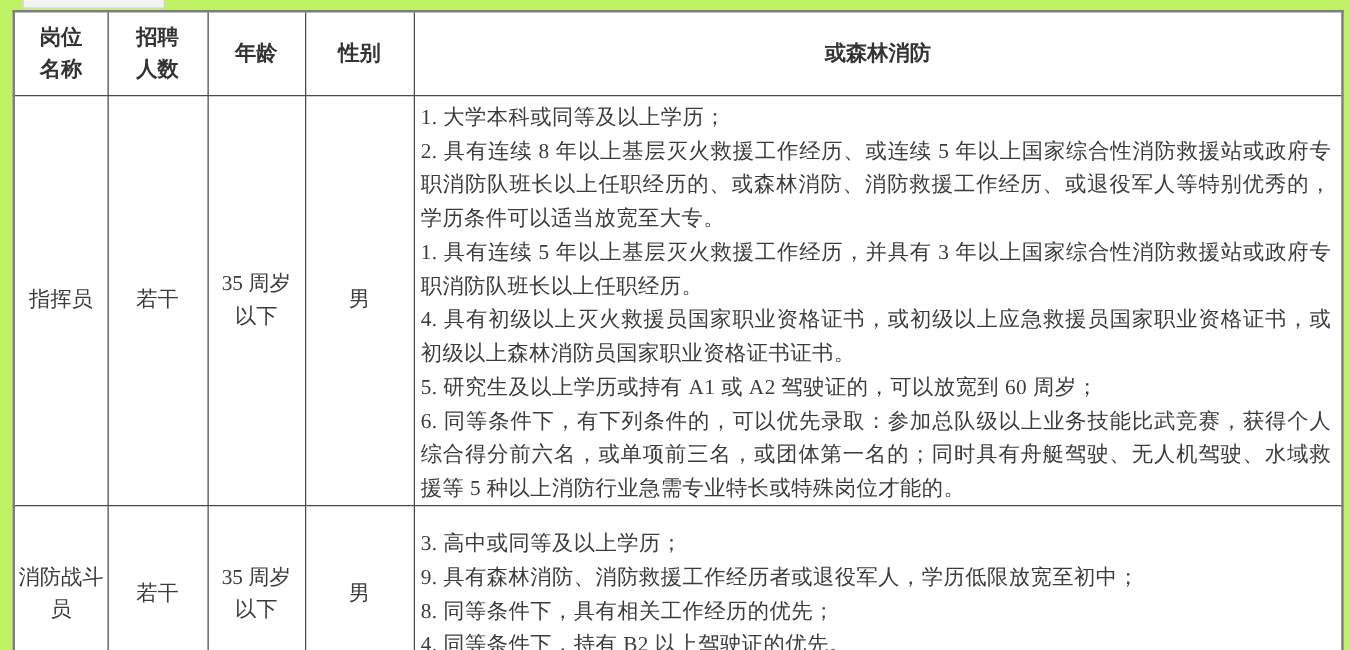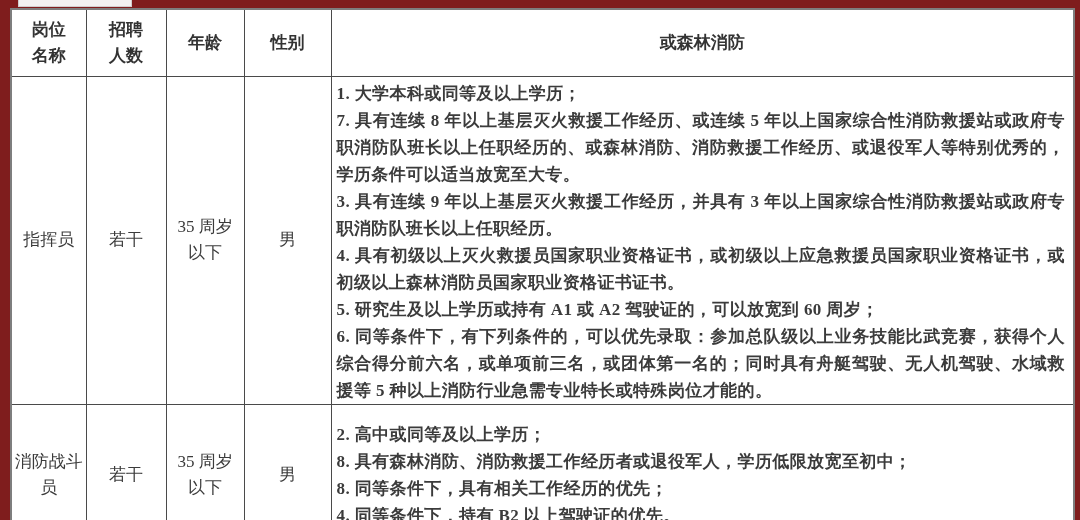--- a/index.html
+++ b/index.html
@@ -1,20 +1,20 @@
 <!DOCTYPE html>
 <html><head>
 <meta charset="utf-8">
 <style>
   html, body { margin: 0; padding: 0; background: #ffffff; }
   .page {
     position: relative;
     width: 1080px;
     height: 520px;
-    background: #7f1d1d;
+    background: #bef264;
     font-family: "Liberation Serif", "DejaVu Serif", serif;
     color: #3b3b3b;
     overflow: hidden;
   }
   .top-artifact {
     position: absolute;
     left: 18px; top: 0;
     width: 114px; height: 7px;
     background: #f2f2f2;
     border: 1px solid #d0d0d0;
@@ -46,21 +46,20 @@
     color: #333333;
   }
   .pre { white-space: pre-line; }
   tr.hdr    { height: 67px; }
   tr.row-1  { height: 293px; }
   tr.row-2  { height: 143px; }
   td.reqs {
     text-align: left;
     vertical-align: top;
     padding: 3px 8px 0 5px;
-    font-weight: bold;
   }
   td.reqs.centered { vertical-align: middle; padding-top: 0; }
   td.reqs p {
     margin: 0;
     font-size: 17px;
     line-height: 27px;
     letter-spacing: 0.4px;
     text-align: justify;
   }
 </style>
@@ -91,37 +90,37 @@
     </tr>
 
     <tr class="row-1">
       <td class="pre">指挥员</td>
       <td>若干</td>
       <td class="pre">35 周岁
 以下</td>
       <td>男</td>
       <td class="reqs">
         <p>1. 大学本科或同等及以上学历；</p>
-        <p>7. 具有连续 8 年以上基层灭火救援工作经历、或连续 5 年以上国家综合性消防救援站或政府专职消防队班长以上任职经历的、或森林消防、消防救援工作经历、或退役军人等特别优秀的，学历条件可以适当放宽至大专。</p>
-        <p>3. 具有连续 9 年以上基层灭火救援工作经历，并具有 3 年以上国家综合性消防救援站或政府专职消防队班长以上任职经历。</p>
+        <p>2. 具有连续 8 年以上基层灭火救援工作经历、或连续 5 年以上国家综合性消防救援站或政府专职消防队班长以上任职经历的、或森林消防、消防救援工作经历、或退役军人等特别优秀的，学历条件可以适当放宽至大专。</p>
+        <p>1. 具有连续 5 年以上基层灭火救援工作经历，并具有 3 年以上国家综合性消防救援站或政府专职消防队班长以上任职经历。</p>
         <p>4. 具有初级以上灭火救援员国家职业资格证书，或初级以上应急救援员国家职业资格证书，或初级以上森林消防员国家职业资格证书证书。</p>
         <p>5. 研究生及以上学历或持有 A1 或 A2 驾驶证的，可以放宽到 60 周岁；</p>
         <p>6. 同等条件下，有下列条件的，可以优先录取：参加总队级以上业务技能比武竞赛，获得个人综合得分前六名，或单项前三名，或团体第一名的；同时具有舟艇驾驶、无人机驾驶、水域救援等 5 种以上消防行业急需专业特长或特殊岗位才能的。</p>
       </td>
     </tr>
 
     <tr class="row-2">
       <td class="pre">消防战斗
 员</td>
       <td>若干</td>
       <td class="pre">35 周岁
 以下</td>
       <td>男</td>
       <td class="reqs centered">
-        <p>2. 高中或同等及以上学历；</p>
-        <p>8. 具有森林消防、消防救援工作经历者或退役军人，学历低限放宽至初中；</p>
+        <p>3. 高中或同等及以上学历；</p>
+        <p>9. 具有森林消防、消防救援工作经历者或退役军人，学历低限放宽至初中；</p>
         <p>8. 同等条件下，具有相关工作经历的优先；</p>
         <p>4. 同等条件下，持有 B2 以上驾驶证的优先。</p>
       </td>
     </tr>
   </tbody>
     </table>
 </div>
 
 </body></html>

